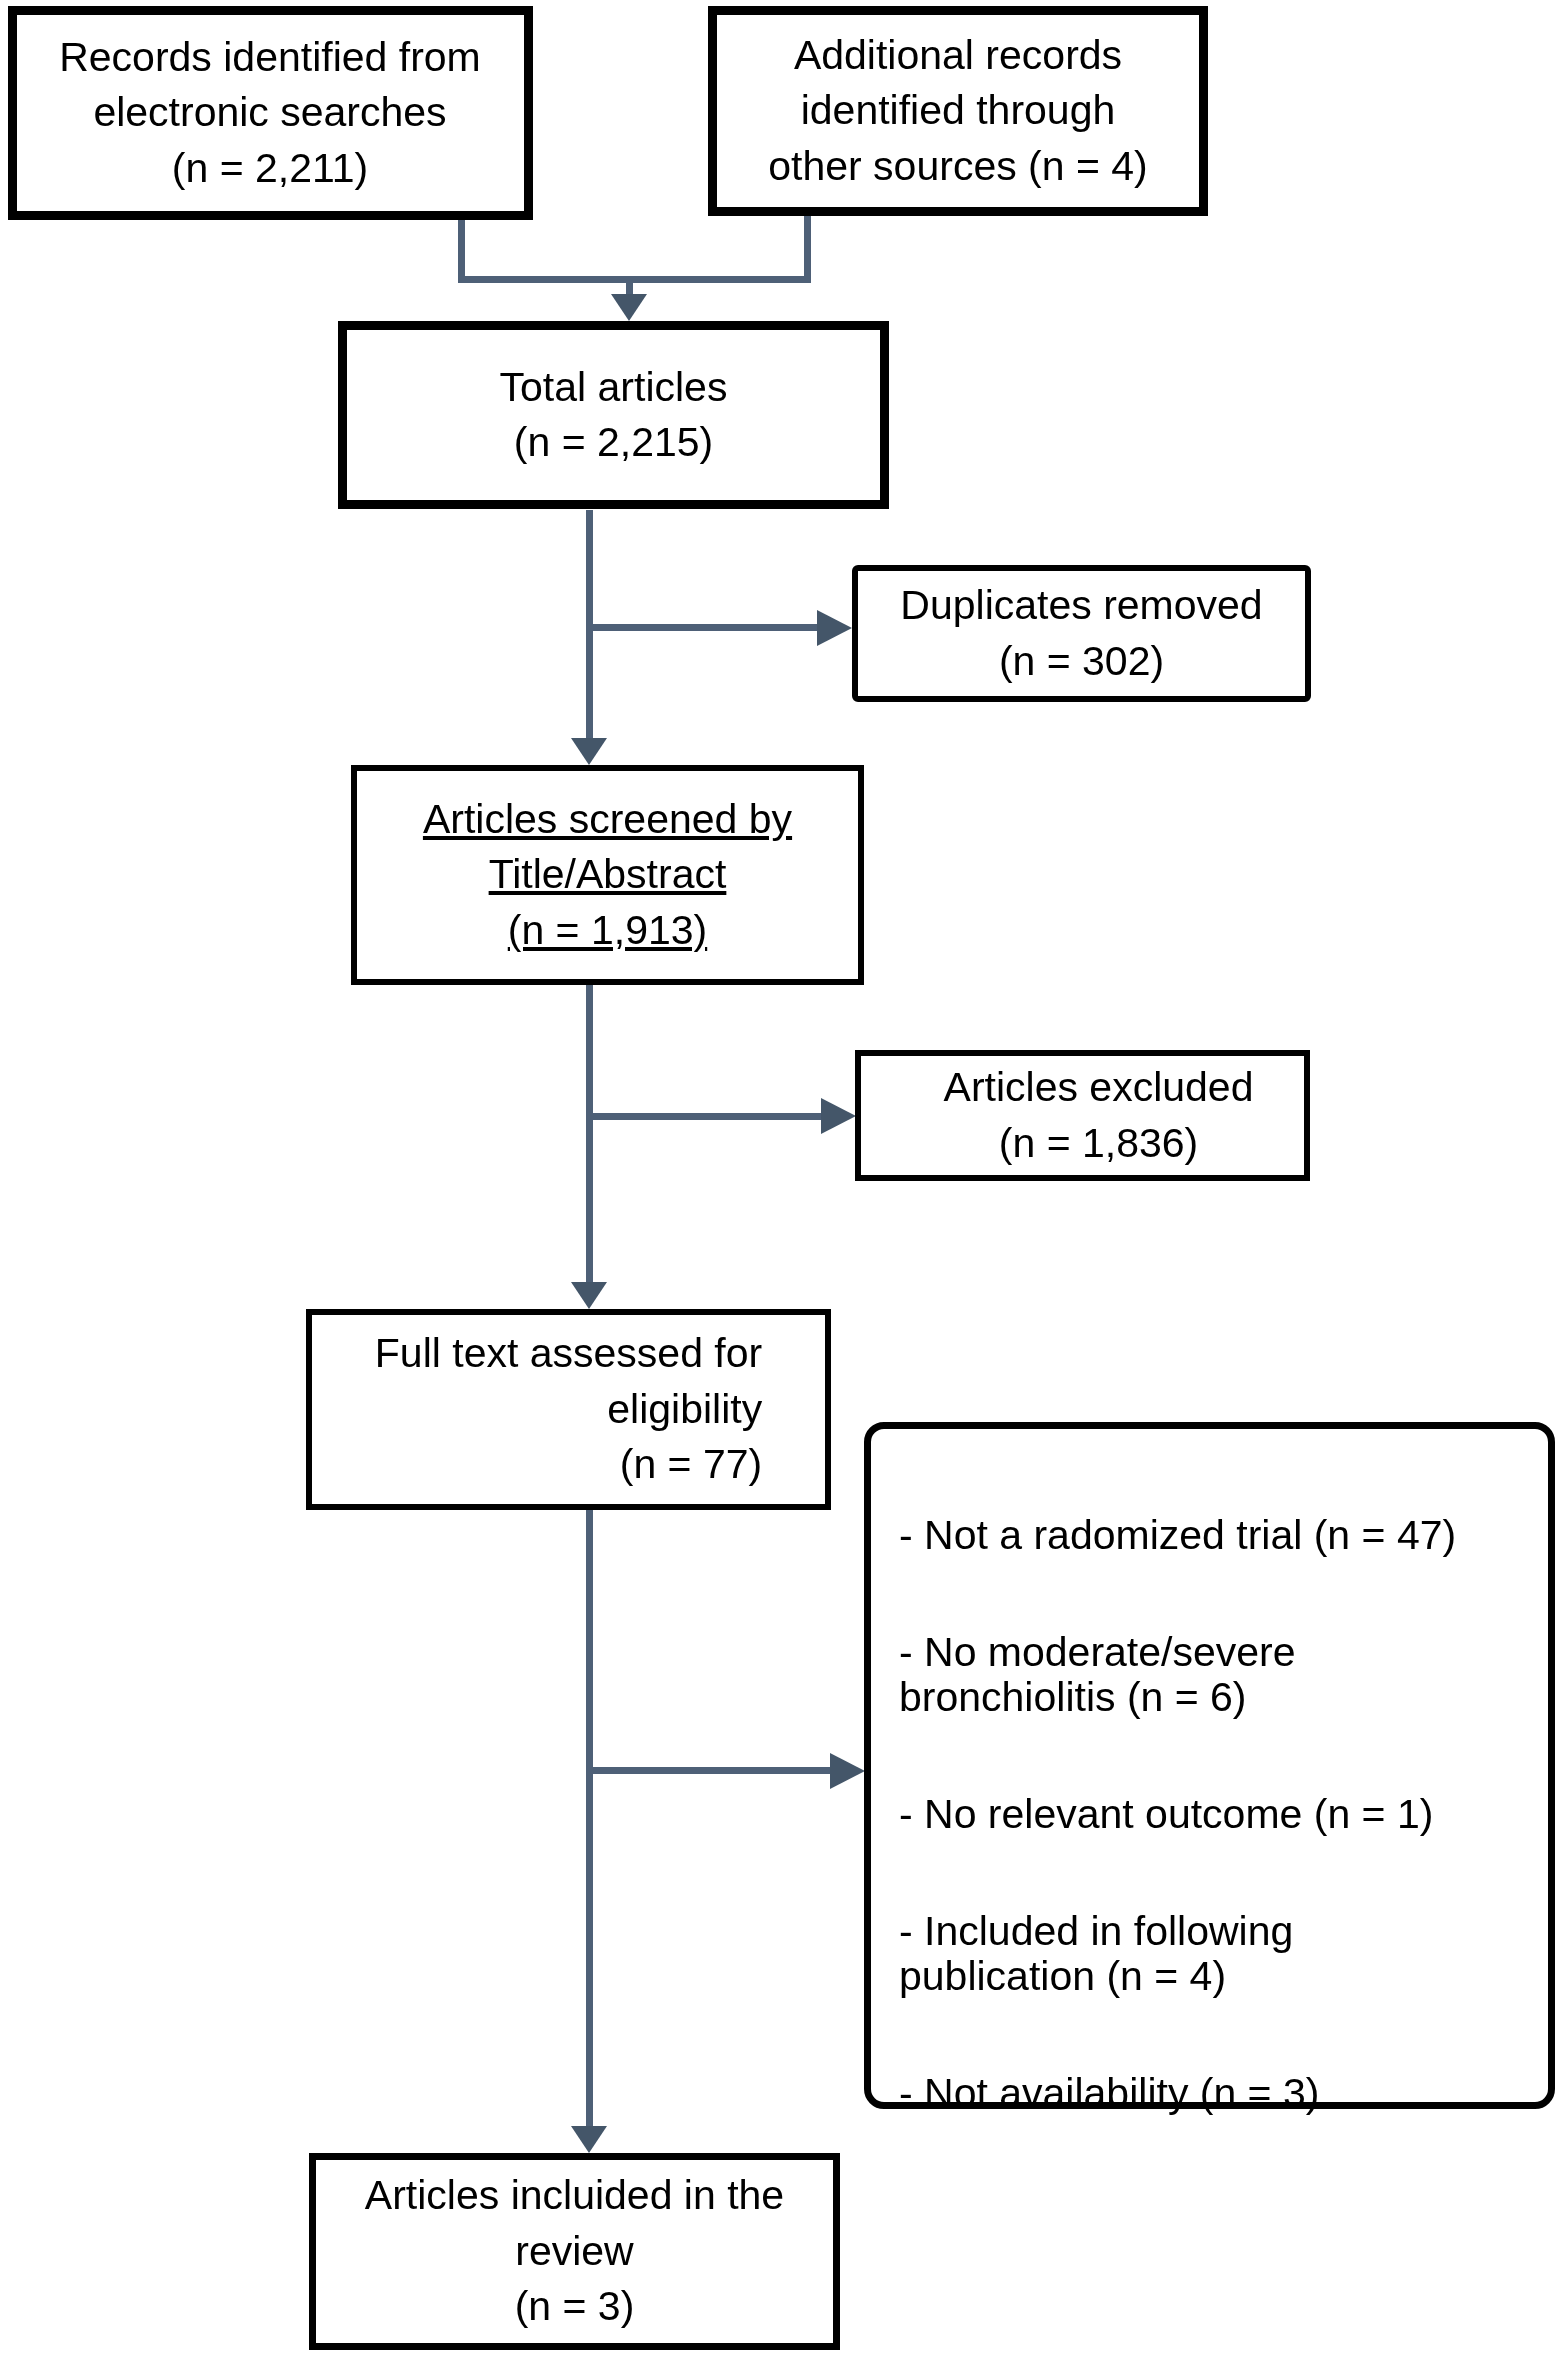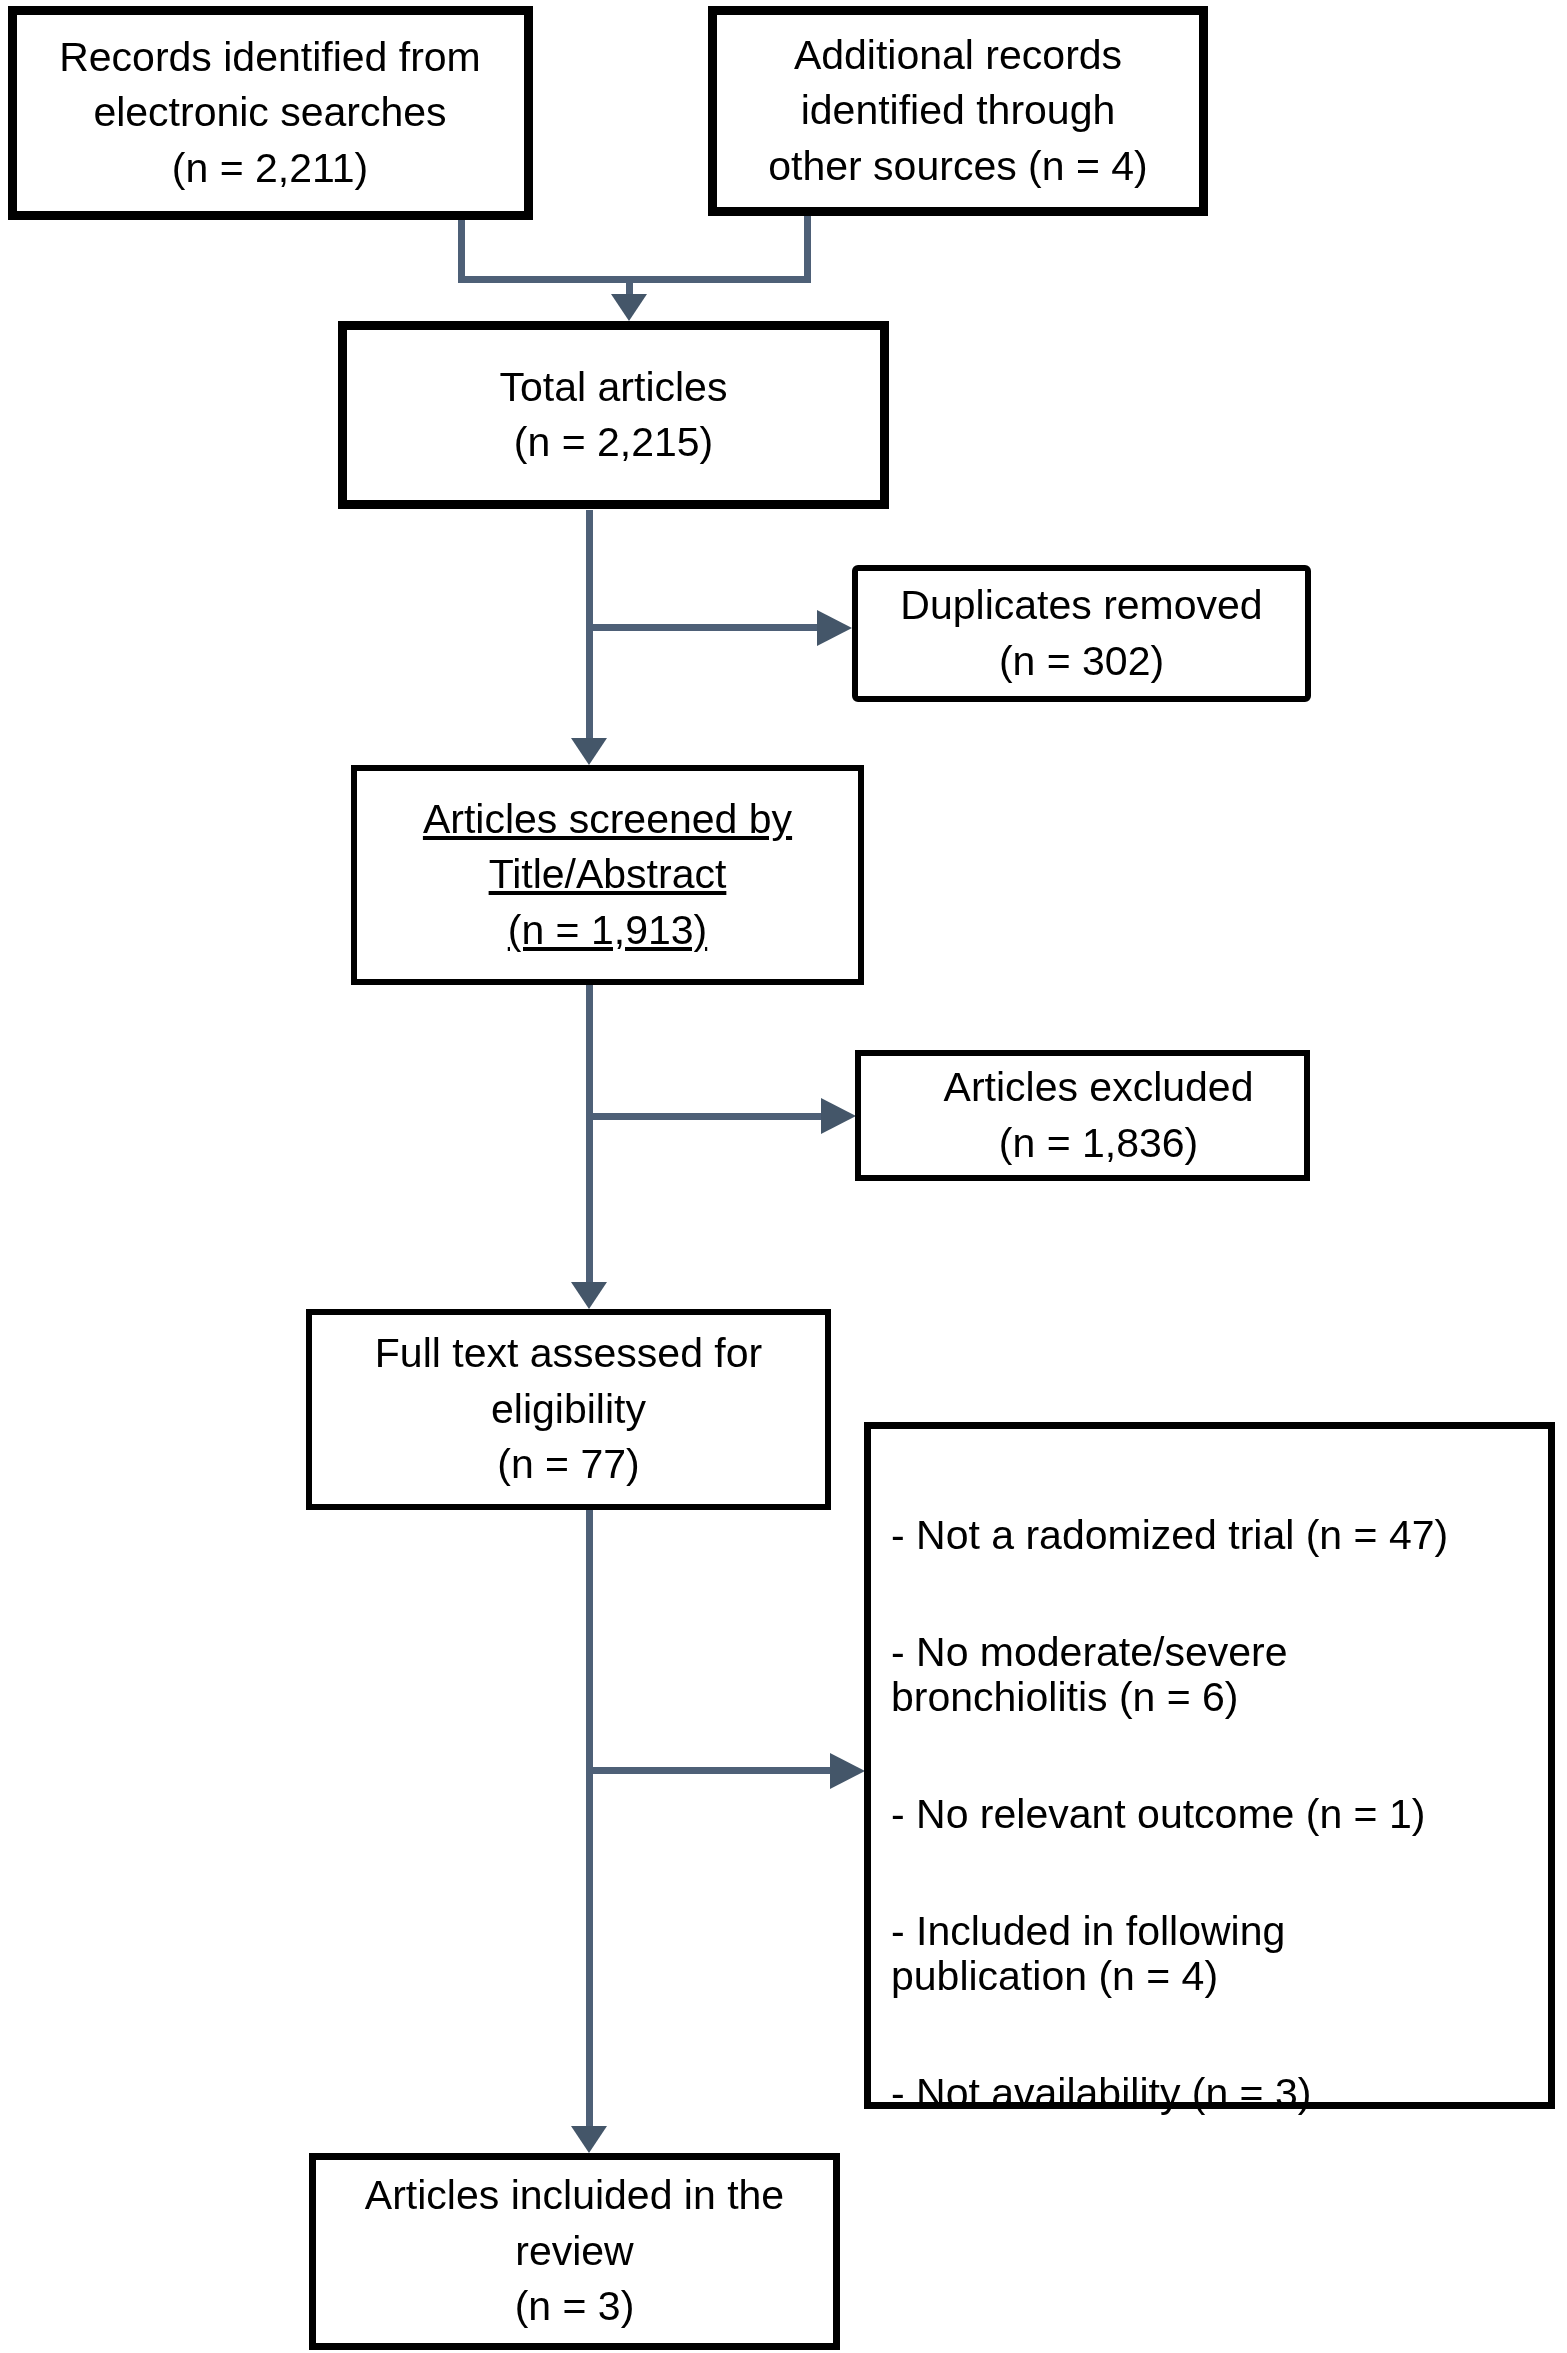--- a/index.html
+++ b/index.html
@@ -33,29 +33,30 @@
     line-height:1.35;
   }
   .box.thick{border-width:9.8px;}
   
   .b-records   {left:7.5px;   top:6px;    width:525px; height:214px;}
   .b-additional{left:708px;  top:6px;    width:500px; height:210px;}
   .b-total     {left:338px;  top:321px;  width:551px; height:188px;}
   .b-dup       {left:852px; top:565px;  width:459px; height:137px; border-width:6px;border-radius:6px;}
   .b-screened  {left:351px;  top:765px; width:513px; height:220px; border-width:6px;text-decoration:underline;}
   .b-excluded  {left:855px; top:1050px; width:455px; height:131px; border-width:6px;padding-left:32px;}
-  .b-fulltext  {left:306px;  top:1309px; width:525px; height:201px; border-width:6px;}
+  .b-fulltext  {left:306px;  top:1309px; width:525px; height:201px; border-width:6px;text-align:right;}
   .b-included  {left:309px;  top:2153px; width:531px; height:197px;}
   
   .b-reasons{
     left:864px; top:1422px; width:691px; height:687px;
     display:block;
     text-align:left;
-    padding:39px 18px 0 20px;
+    padding:39px 18px 0 28px;
     line-height:45px;
+    border-radius:20px;
   }
   .reason{white-space:pre-line; margin-bottom:27px;}
   
   .line{position:absolute; background:var(--connector);}
   
   .arrow-down{
     position:absolute; width:0; height:0;
     border-left:18px solid transparent;
     border-right:18px solid transparent;
     border-top:27px solid var(--arrowhead);

